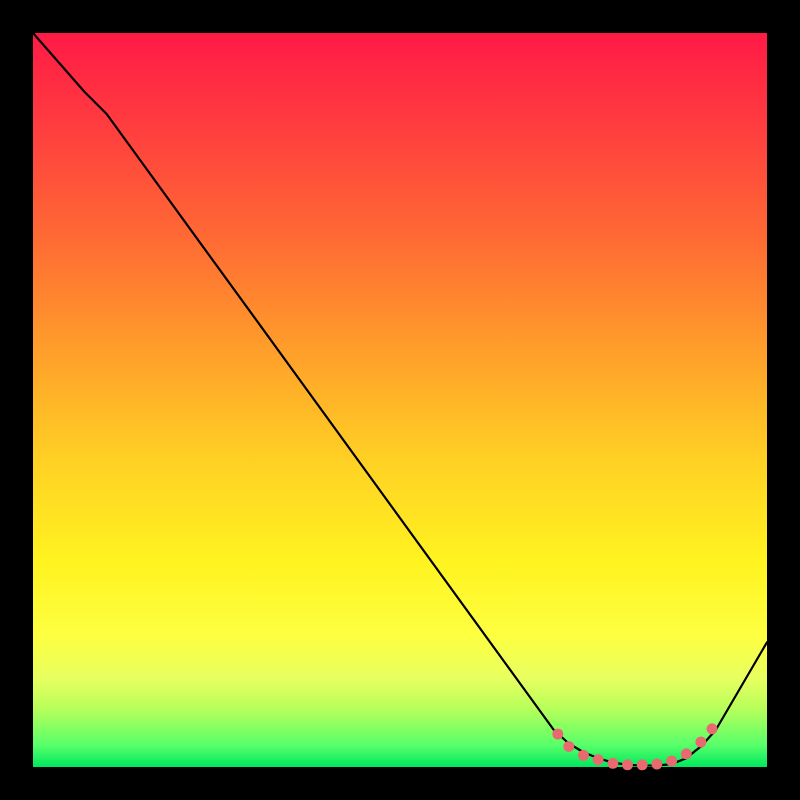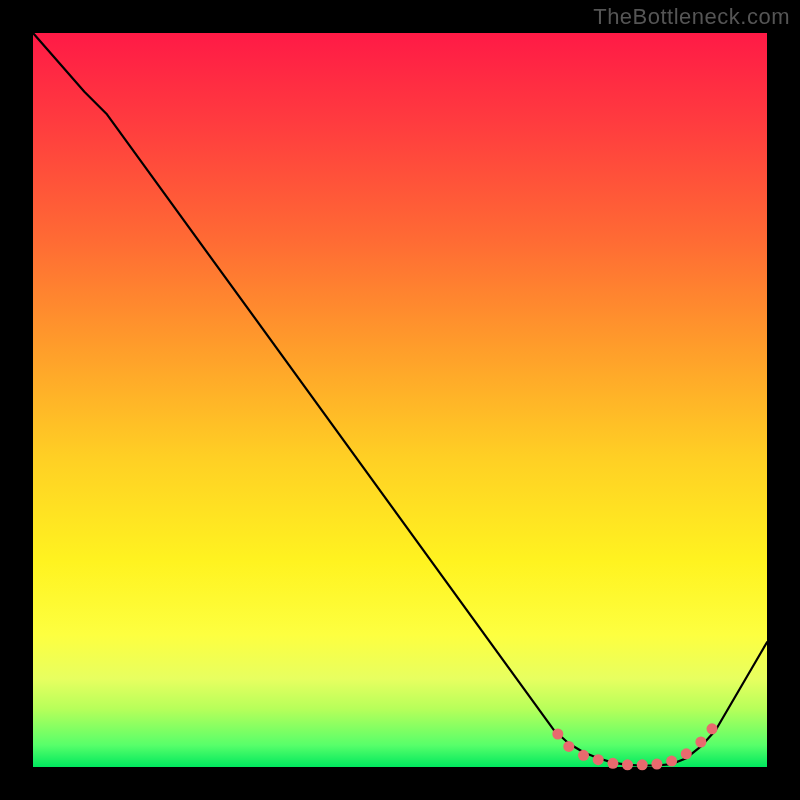--- a/index.html
+++ b/index.html
@@ -55,21 +55,20 @@
     overflow: visible;
   }
   .dot {
     fill: #e86a6e;
   }
 </style>
 </head>
 <body>
 
 <div class="outer-black">
-  <div class="watermark">TheBottleneck.com</div>
   <div class="plot">
     <svg class="curve" viewBox="0 0 734 734" preserveAspectRatio="none">
       <path id="main-curve" fill="none" stroke="#000" stroke-width="2.2" stroke-linejoin="round" stroke-linecap="round" d="M0.0 0.0 L51.4 58.7 L73.4 80.7 L521.1 697.3 L535.8 710.5 L550.5 719.3 L565.2 725.2 L579.9 729.6 L594.5 731.8 L609.2 732.5 L623.9 732.5 L638.6 731.1 L653.3 725.2 L667.9 713.4 L682.6 697.3 L734.0 609.2"></path>
       <g id="marker-group">
           <circle cx="524.8" cy="701.0" r="5.5" class="dot"></circle>
           <circle cx="535.8" cy="713.4" r="5.5" class="dot"></circle>
           <circle cx="550.5" cy="722.3" r="5.5" class="dot"></circle>
           <circle cx="565.2" cy="726.7" r="5.5" class="dot"></circle>
           <circle cx="579.9" cy="730.3" r="5.5" class="dot"></circle>
           <circle cx="594.5" cy="731.8" r="5.5" class="dot"></circle>

